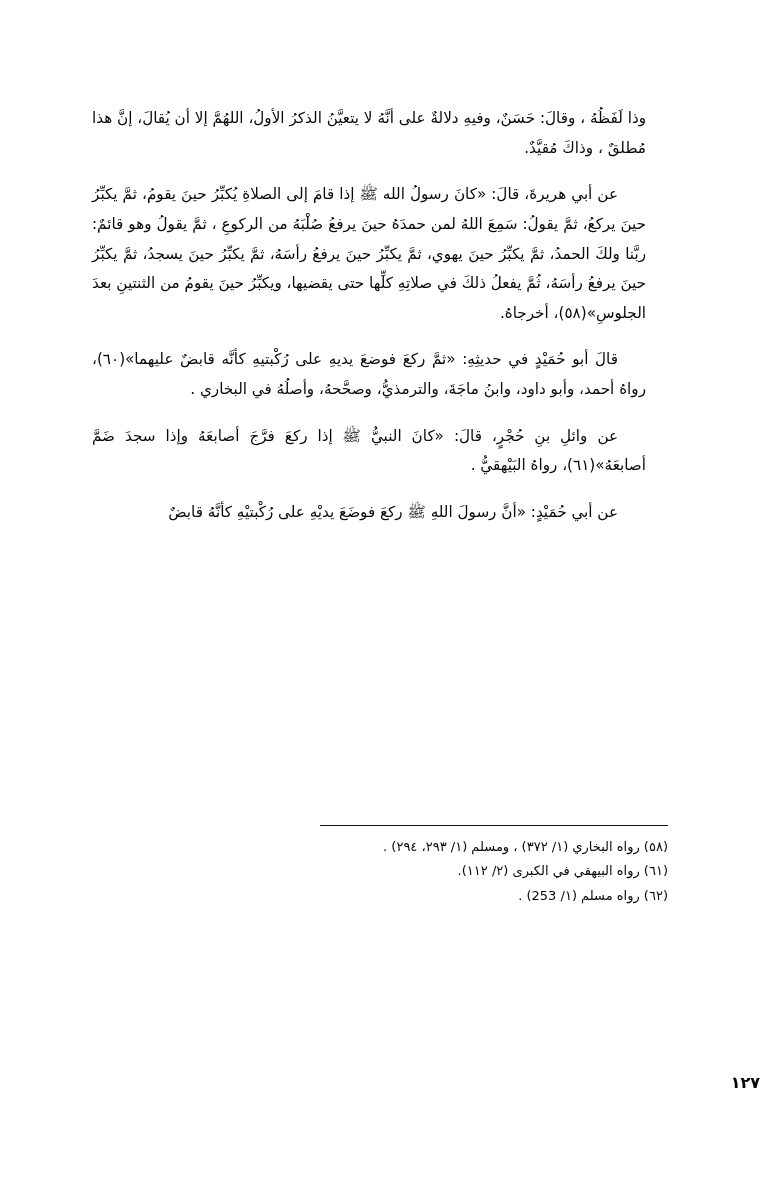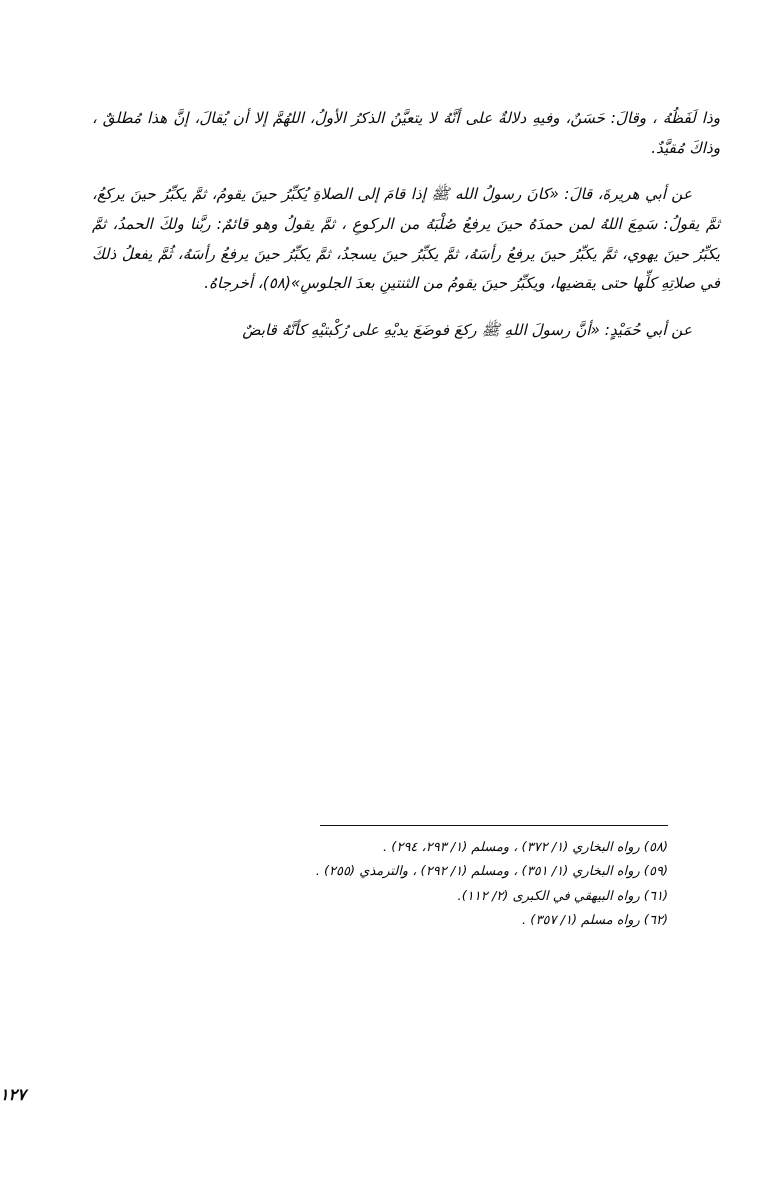--- a/index.html
+++ b/index.html
@@ -15,22 +15,21 @@
     color: #080808;
     overflow: hidden;
   }
   .page {
     position: absolute;
     top: 0;
     left: 0;
     width: 760px;
     height: 1182px;
     box-sizing: border-box;
-    padding: 104px 40px 40px 92px;
-    font-style: italic;
+    padding: 104px 114px 40px 92px;
   }
   .body-text {
     direction: rtl;
     text-align: justify;
     text-align-last: right;
     font-size: 15.2px;
     line-height: 1.95;
     letter-spacing: 0;
   }
   .para {
@@ -66,42 +65,42 @@
     margin: 0 0 2px 0;
   }
   .fn.right-align {
     text-align: center;
   }
   .page-number {
     position: absolute;
     left: 0;
     right: 0;
     top: 1073px;
-    text-align: left;
+    text-align: right;
     font-size: 16px;
     font-weight: bold;
     letter-spacing: 1px;
-    margin-top: 12px;
   }
 </style>
 </head>
 <body>
 
 <div class="page">
 
   <div class="body-text">
     <p class="para no-indent">وذا لَفَظُهُ ، وقالَ: حَسَنٌ، وفيهِ دلالةٌ على أنَّهُ لا يتعيَّنُ الذكرُ الأولُ، اللهُمَّ إلا أن يُقالَ، إنَّ هذا مُطلقٌ ، وذاكَ مُقيَّدٌ.</p>
     <p class="para">عن أبي هريرةَ، قالَ: «كانَ رسولُ الله ﷺ إذا قامَ إلى الصلاةِ يُكبِّرُ حينَ يقومُ، ثمَّ يكبِّرُ حينَ يركعُ، ثمَّ يقولُ: سَمِعَ اللهُ لمن حمدَهُ حينَ يرفعُ صُلْبَهُ من الركوعِ ، ثمَّ يقولُ وهو قائمٌ: ربَّنا ولكَ الحمدُ، ثمَّ يكبِّرُ حينَ يهوي، ثمَّ يكبِّرُ حينَ يرفعُ رأسَهُ، ثمَّ يكبِّرُ حينَ يسجدُ، ثمَّ يكبِّرُ حينَ يرفعُ رأسَهُ، ثُمَّ يفعلُ ذلكَ في صلاتِهِ كلِّها حتى يقضيها، ويكبِّرُ حينَ يقومُ من الثنتينِ بعدَ الجلوسِ»(٥٨)، أخرجاهُ.</p>
+    <p class="para">قالَ أبو حُمَيْدٍ في حديثِهِ: «ثمَّ ركعَ فوضعَ يديهِ على رُكْبتيهِ كأنَّه قابضٌ عليهما»(٦٠)، رواهُ أحمد، وأبو داود، وابنُ ماجَةَ، والترمذيُّ، وصحَّحهُ، وأصلُهُ في البخاري .</p>
+    <p class="para">عن وائلِ بنِ حُجْرٍ، قالَ: «كانَ النبيُّ ﷺ إذا ركعَ فرَّجَ أصابعَهُ وإذا سجدَ ضَمَّ أصابعَهُ»(٦١)، رواهُ البَيْهقيُّ .</p>
     <p class="para">عن أبي حُمَيْدٍ: «أنَّ رسولَ اللهِ ﷺ ركعَ فوضَعَ يديْهِ على رُكْبتيْهِ كأنَّهُ قابضٌ</p>
   </div>
 
   <div class="rule"></div>
 
   <div class="footnotes">
     <p class="fn right-align">(٥٨) رواه البخاري (١/ ٣٧٢) ، ومسلم (١/ ٢٩٣، ٢٩٤) .</p>
-    <p class="fn right-align">(٥٩) رواه البخاري (١/ ٣٥١) ، ومسلم (١/ ٢٩٢) ، والترمذي (٢٥٥) .</p>
     <p class="fn right-align">(٦١) رواه البيهقي في الكبرى (٢/ ١١٢).</p>
-    <p class="fn right-align">(٦٢) رواه مسلم (١/ ٣٥٧)  .</p>
+    <p class="fn right-align">(٦٢) رواه مسلم (١/ 253)  .</p>
   </div>
 
   <div class="page-number">١٢٧</div>
 
 </div>
 
 </body></html>

